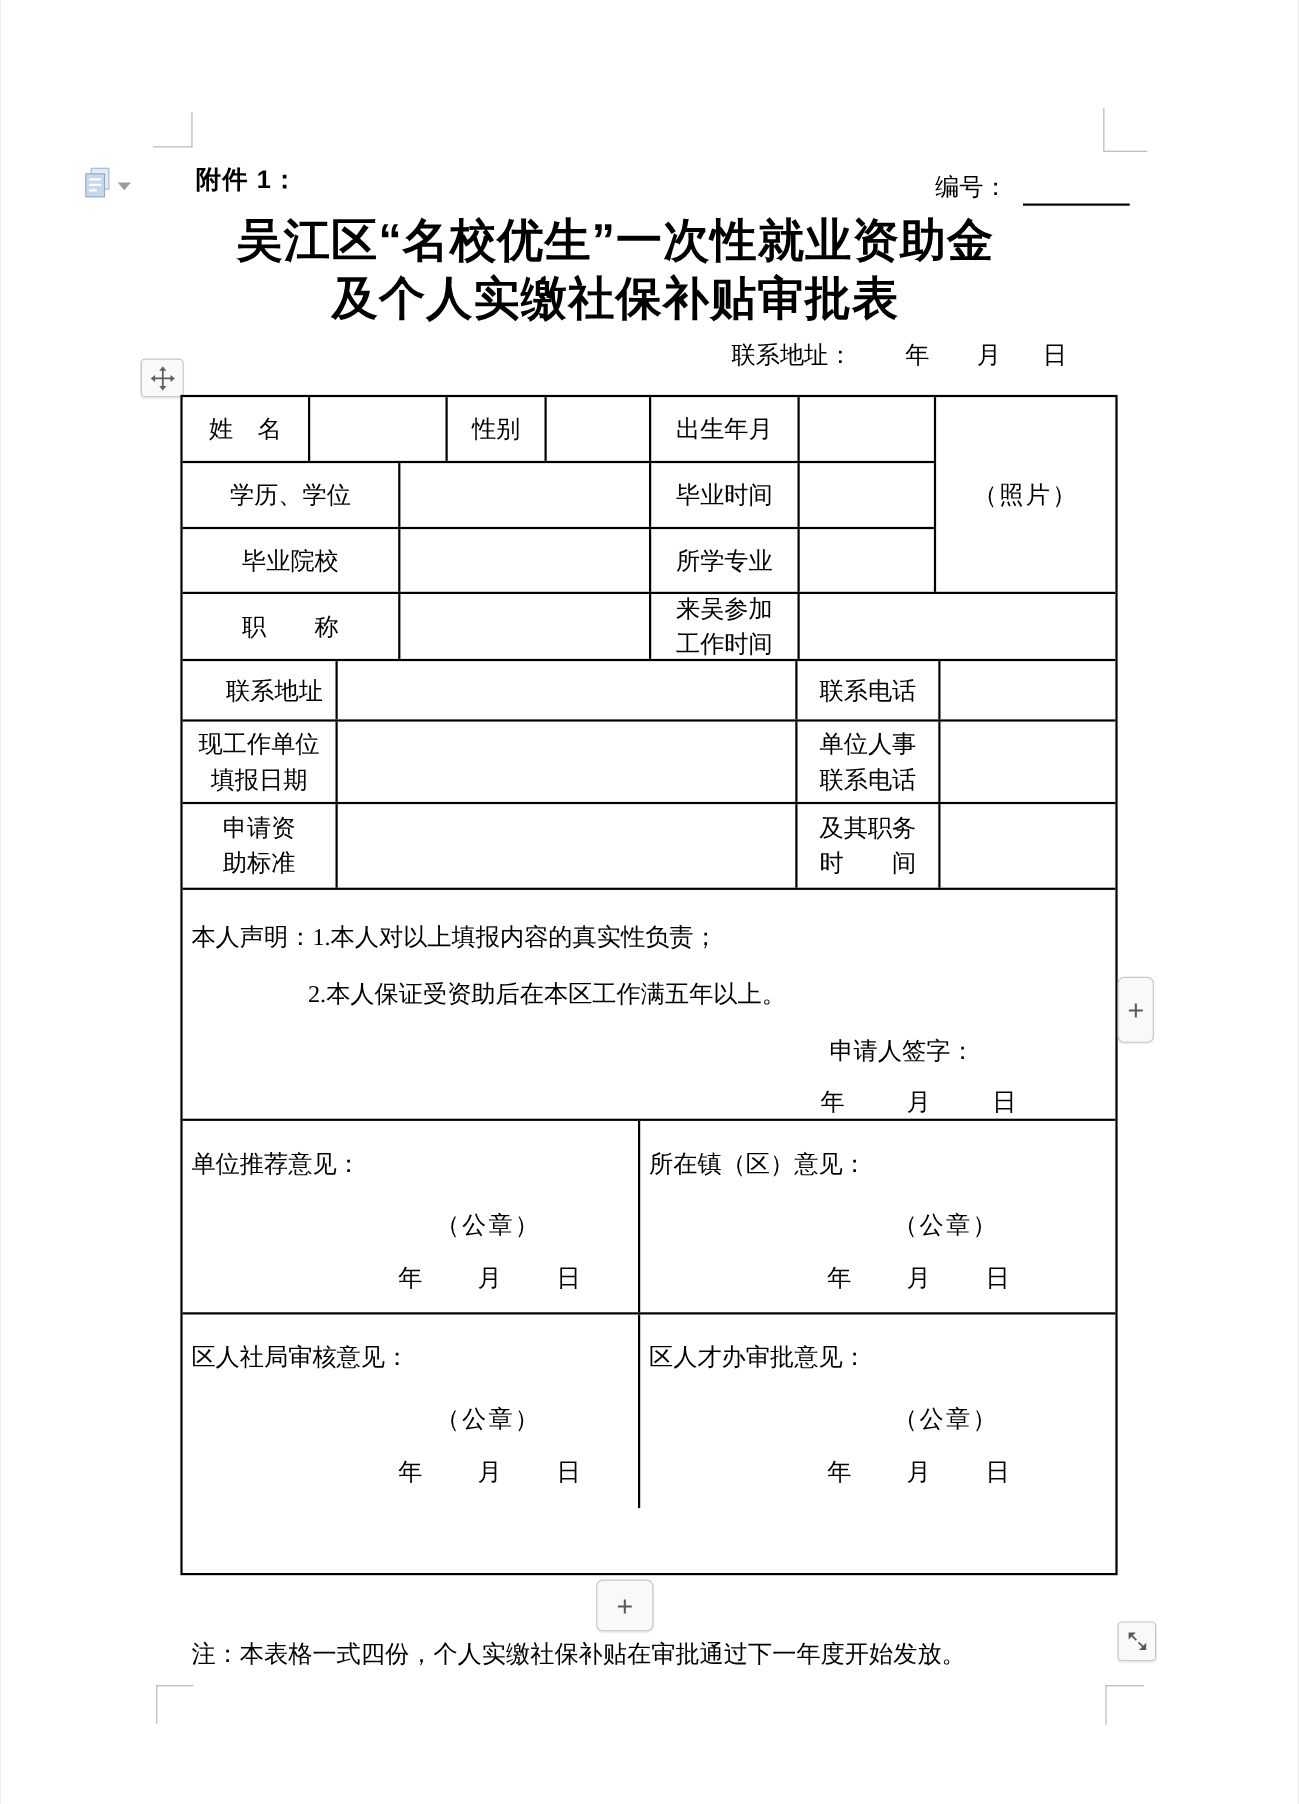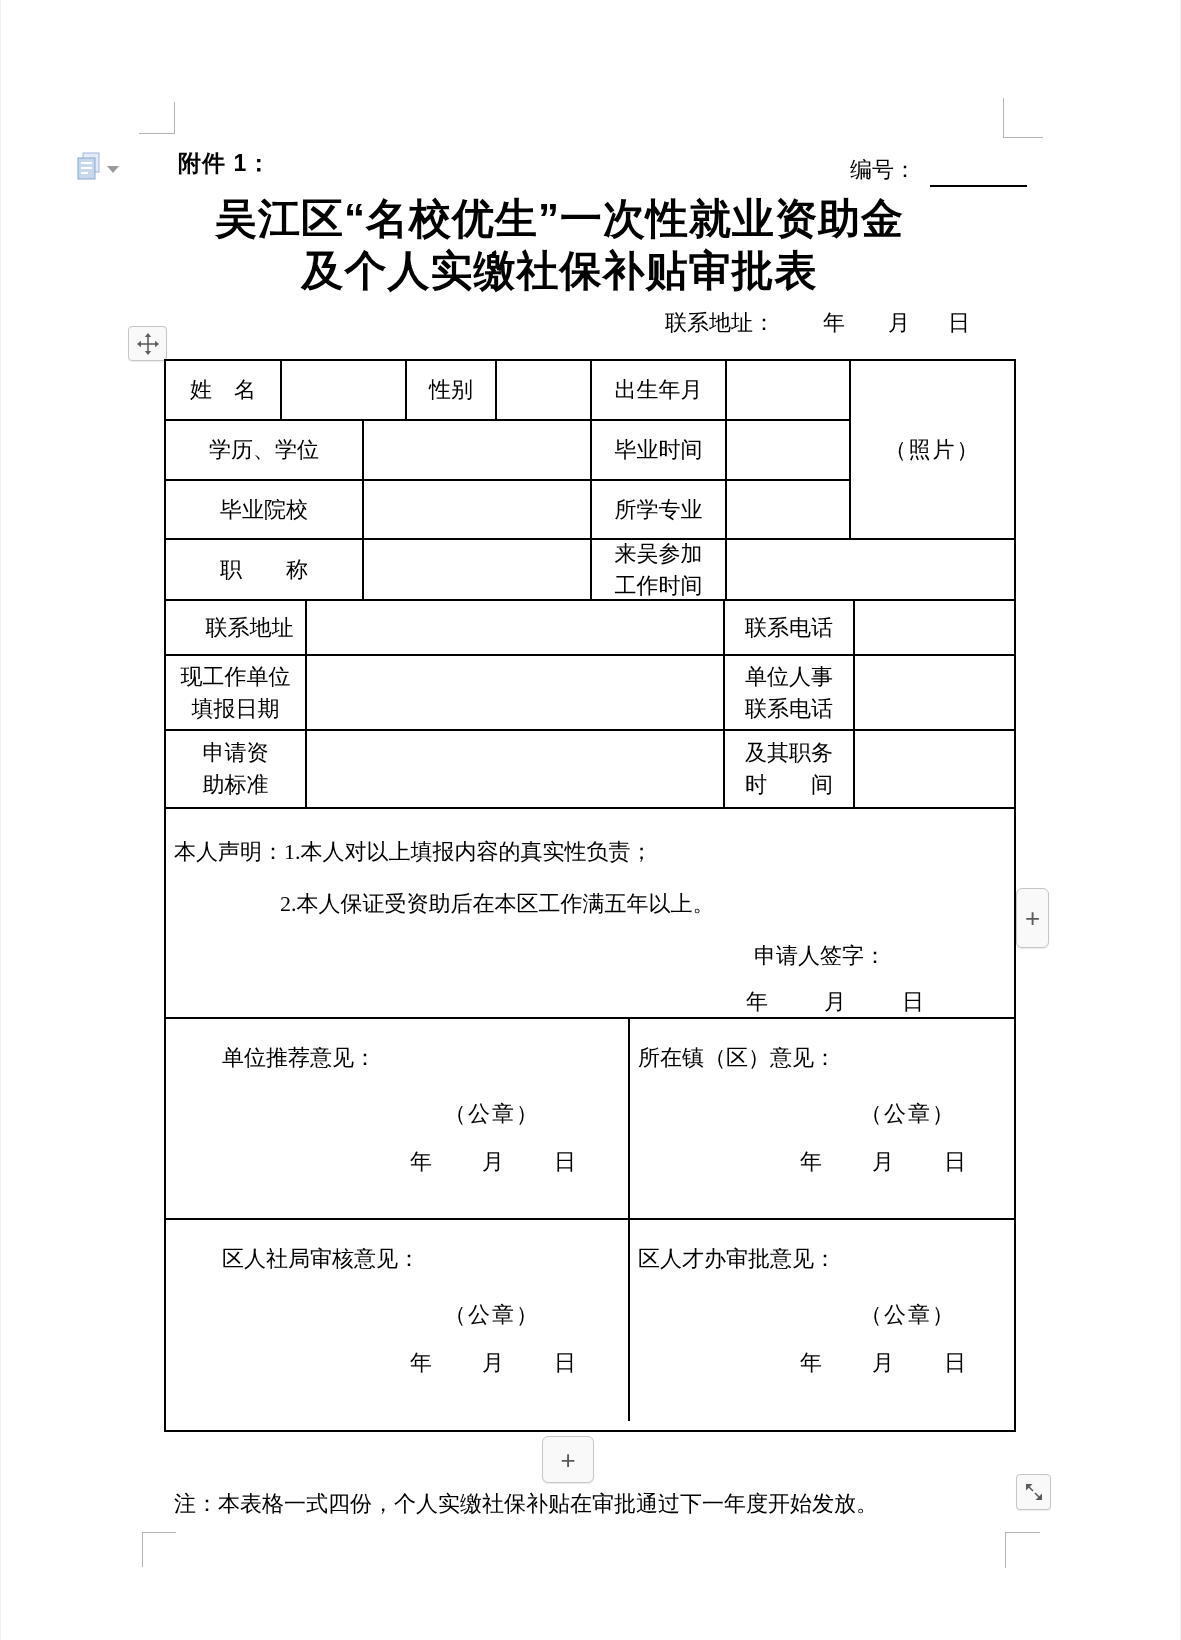--- a/index.html
+++ b/index.html
@@ -39,21 +39,21 @@
   .cell{display:flex;align-items:center;justify-content:center;border-right:2px solid #000;box-sizing:border-box;text-align:center;line-height:32px;}
   .cell.end{border-right:none;}
   .h60{height:60px;} .h59{height:59px;} .h57{height:57px;} .h61{height:61px;}
   .h55{height:55px;} .h75{height:75px;} .h78{height:78px;}
   .grow{flex:1;}
   
   .decl{position:relative;height:210px;border-bottom:2px solid #000;box-sizing:border-box;}
   .decl div{position:absolute;white-space:nowrap;}
   .dates{position:absolute;display:flex;gap:56px;white-space:nowrap;}
   
-  .oprow{display:flex;height:201px;box-sizing:border-box;padding-left:48px;}
+  .oprow{display:flex;height:176px;box-sizing:border-box;}
   .oprow.bb{border-bottom:2px solid #000;}
   .opcell{position:relative;box-sizing:border-box;}
   .opcell.left{width:416px;border-right:2px solid #000;}
   .opcell.right{flex:1;}
   .oplabel{position:absolute;left:8px;top:24px;white-space:nowrap;}
   .seal{position:absolute;left:230px;top:80px;letter-spacing:2px;}
   
   .note{position:absolute;left:174px;top:1489px;font-size:22px;white-space:nowrap;}
   
   .widget{

